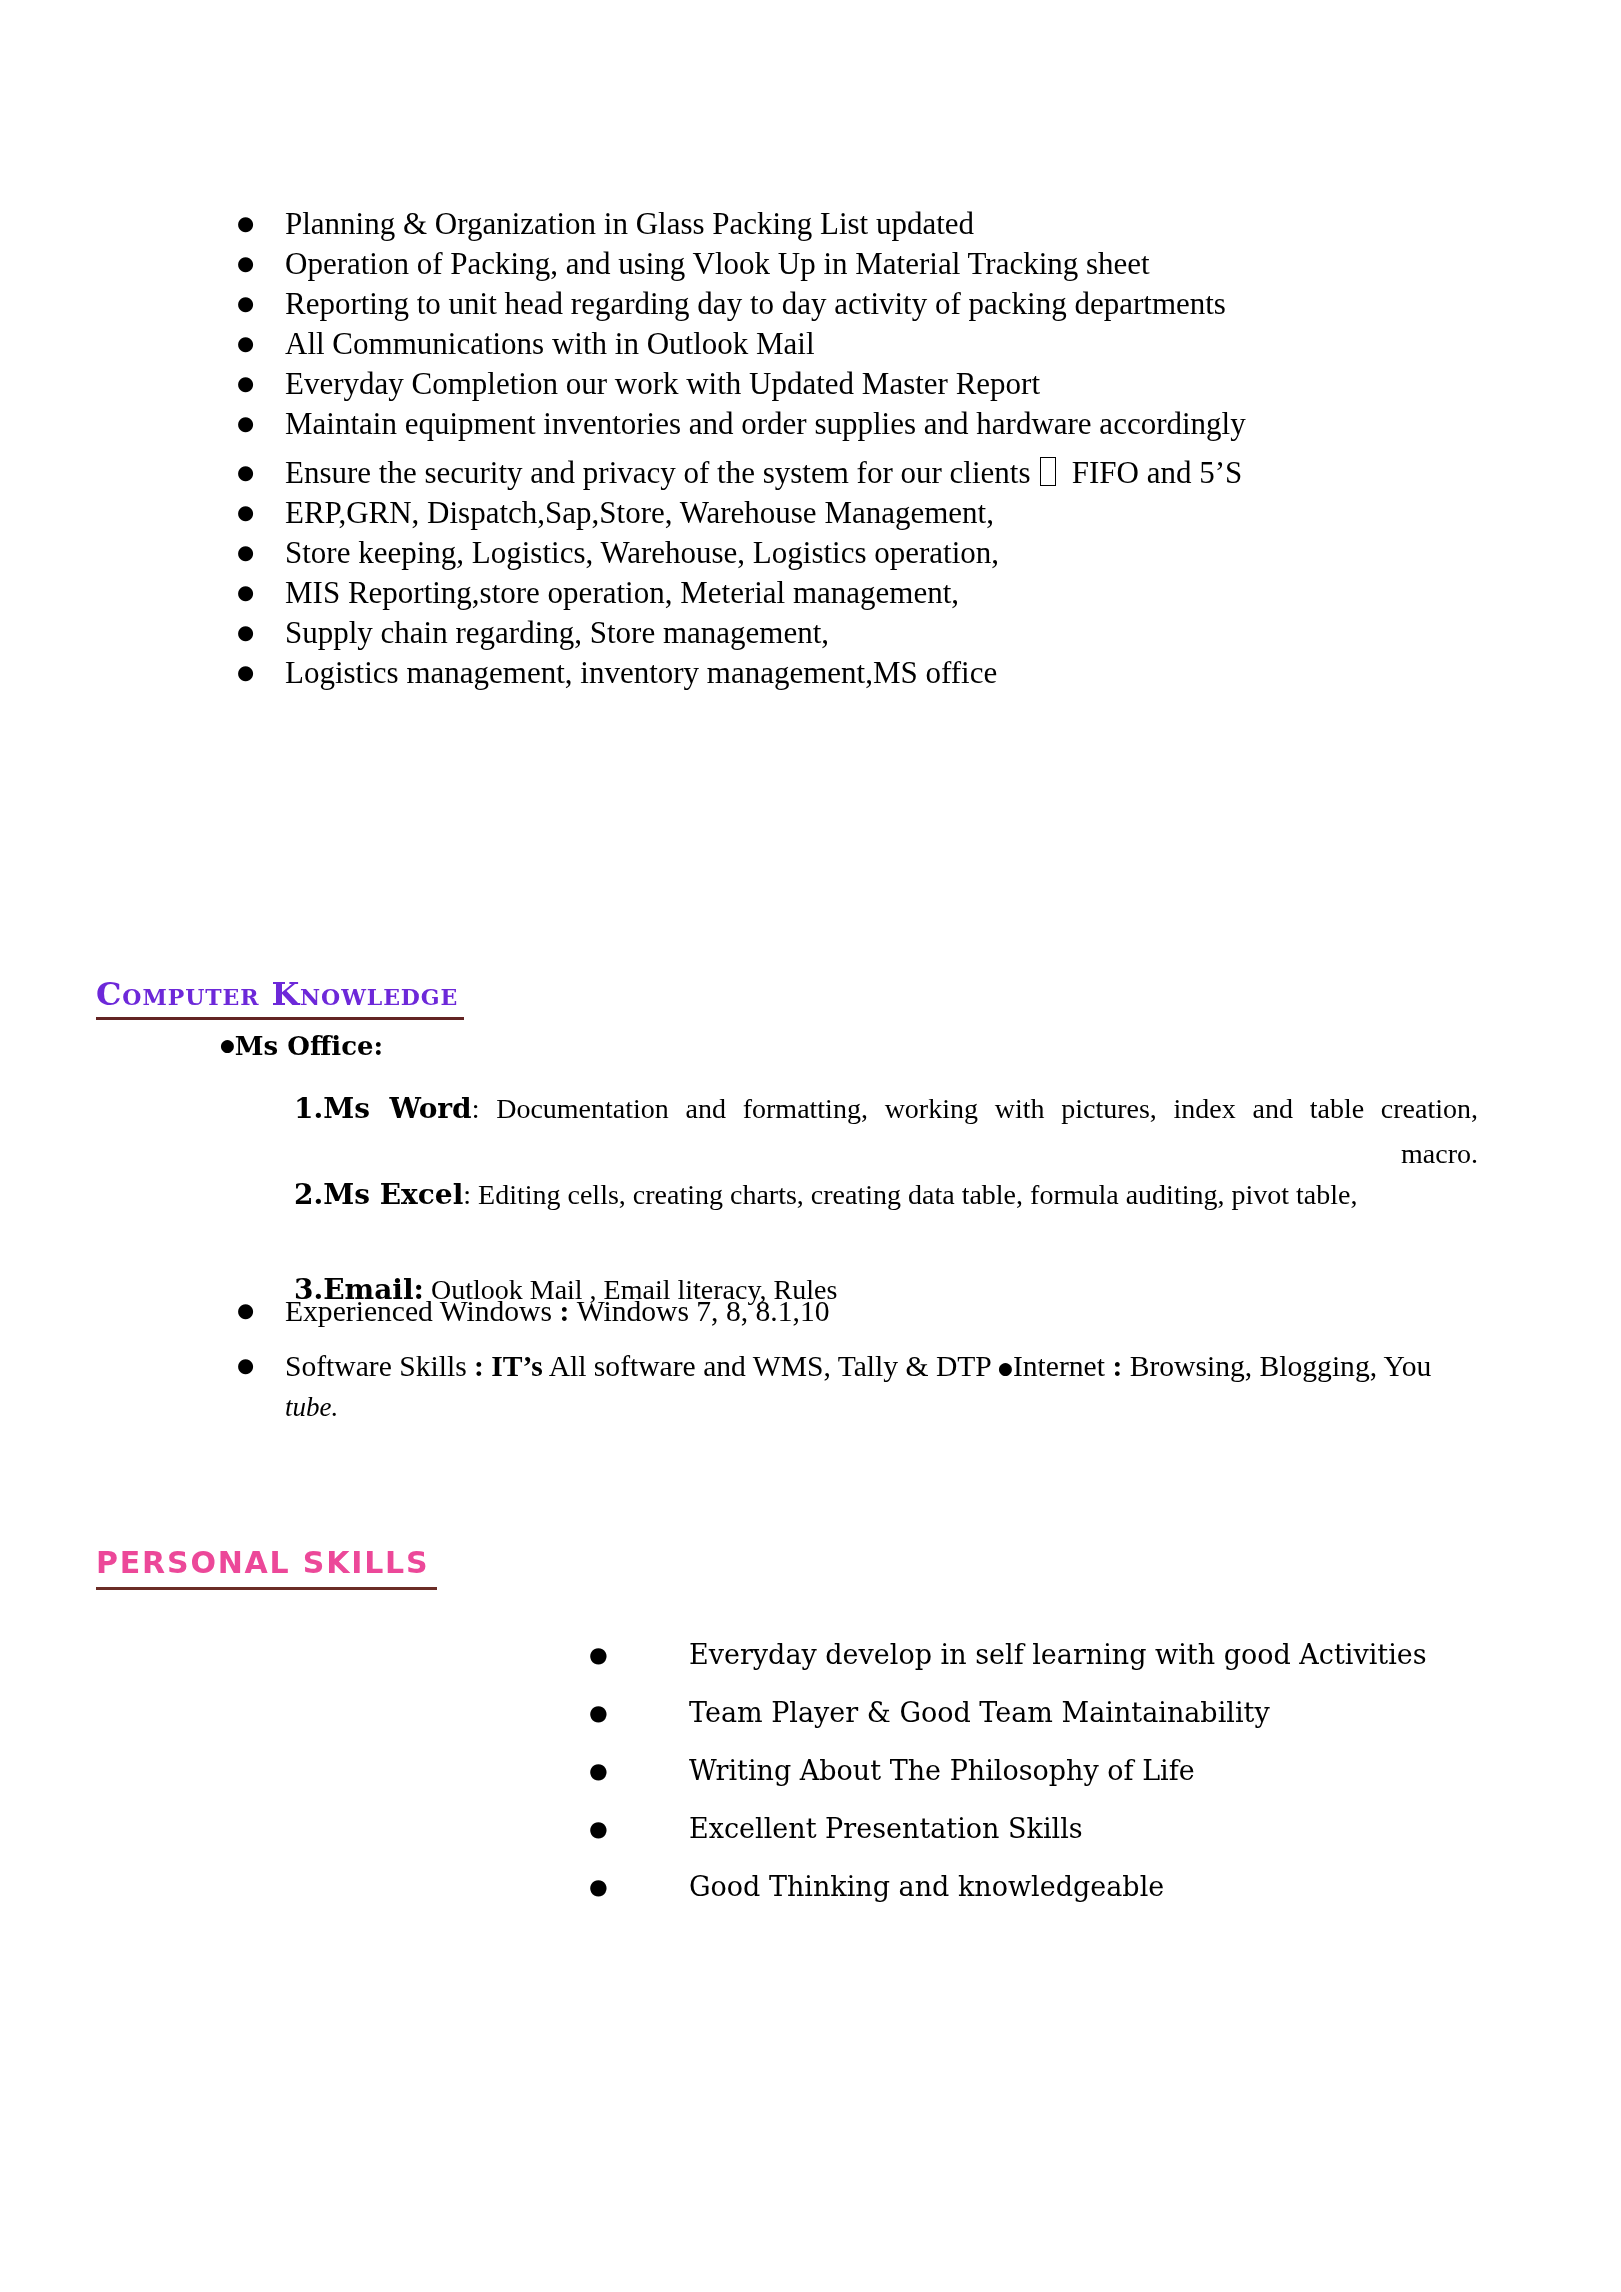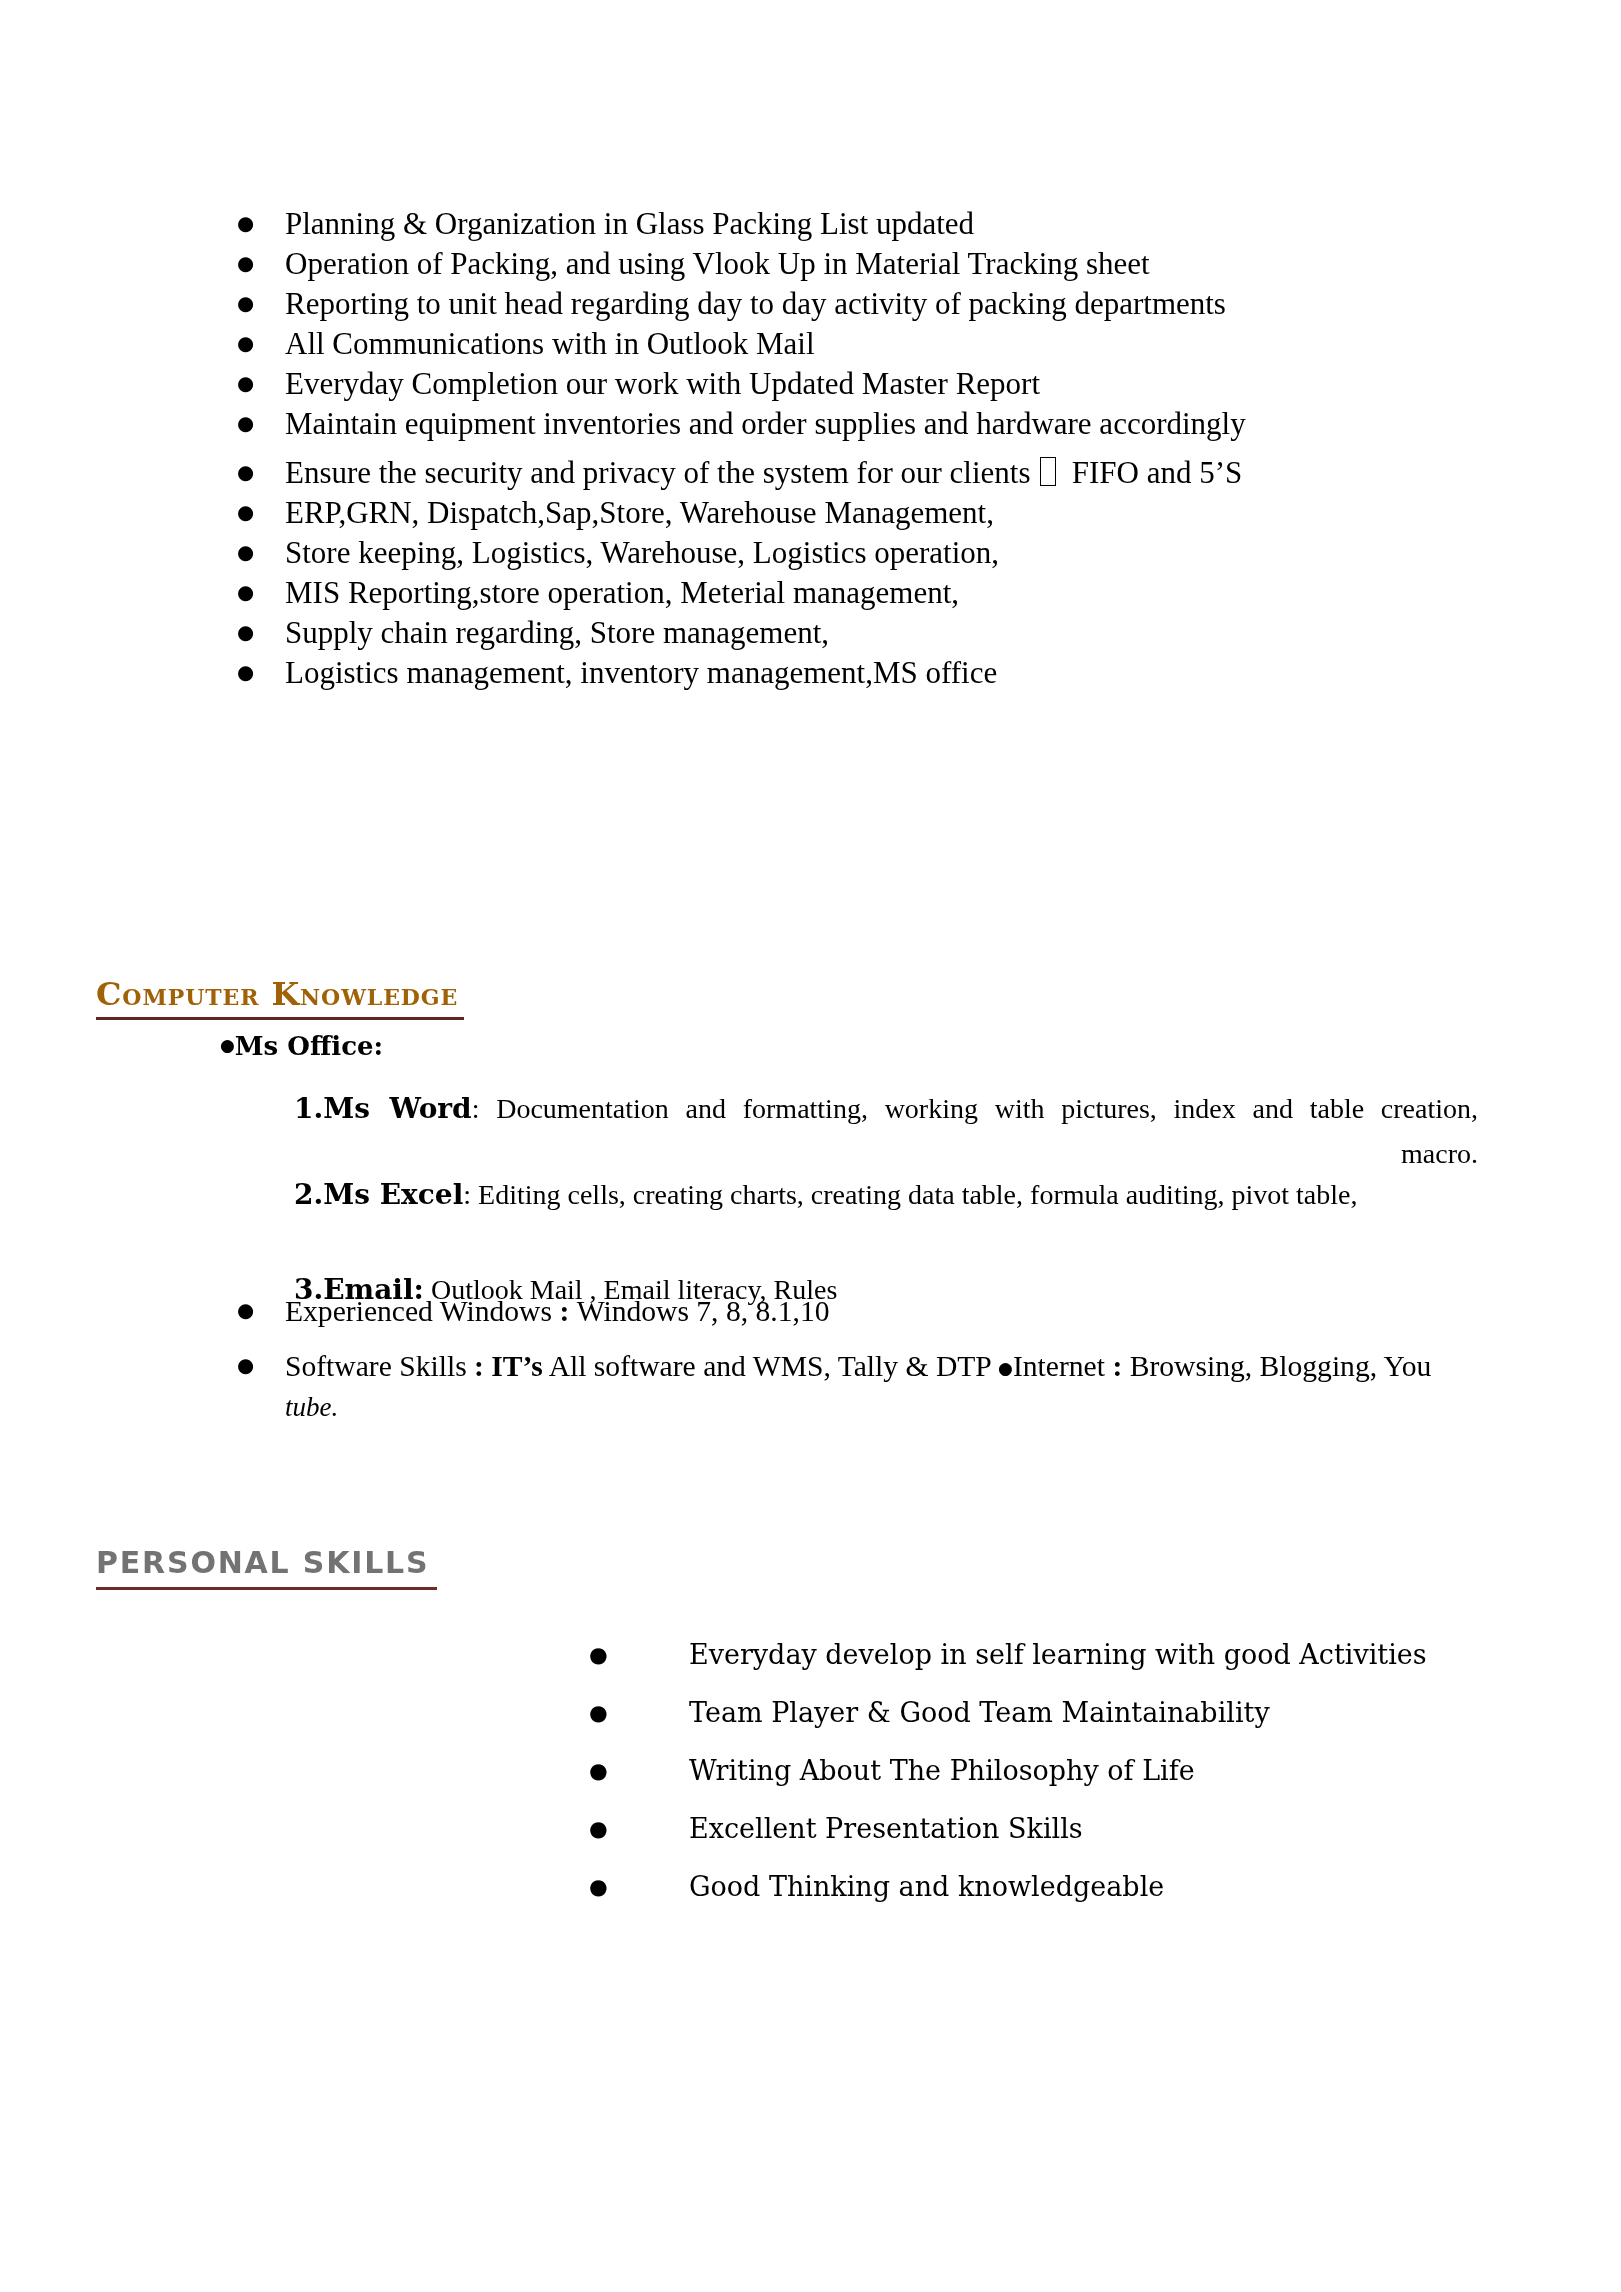--- a/index.html
+++ b/index.html
@@ -17,21 +17,21 @@
   .duty-list .bullet{flex:0 0 48px;font-family:"DejaVu Sans",sans-serif;font-size:19.7px;line-height:40px;}
   .duty-text{white-space:nowrap;}
   
   .tofu{display:inline-block;width:14.3px;height:27px;border:1.8px solid #000;
         margin:0 16px 0 9px;vertical-align:-2.7px;}
   
   .ck-heading{
     position:absolute;left:96px;top:976px;
     font-family:"DejaVu Serif",serif;font-weight:bold;font-variant:small-caps;
     font-size:32px;letter-spacing:0.9px;line-height:36px;
-    color:#a16207;border-bottom:3.6px solid #632423;padding:0 5.4px 4.5px 0;
+    color:#6d28d9;border-bottom:3.6px solid #632423;padding:0 5.4px 4.5px 0;
   }
   .ms-office{position:absolute;left:220px;top:1029px;
     font-family:"DejaVu Serif",serif;font-weight:bold;font-size:26px;line-height:32px;}
   .ms-office .mini-bullet{font-family:"DejaVu Sans",sans-serif;font-size:17px;vertical-align:3.6px;}
   .ck-item{position:absolute;left:294px;font-size:28px;line-height:45px;margin-top:24px;}
   .ck-label{font-family:"DejaVu Serif",serif;font-weight:bold;font-size:28px;}
   .word-item{top:1062px;width:1184px;}
   .word-line1{text-align:justify;text-align-last:justify;}
   .word-line2{text-align:right;}
   .excel-item{top:1150px;line-height:41px;}
@@ -44,21 +44,21 @@
   .software-row{top:1346px;}
   .software-body{white-space:nowrap;}
   .software-cont{font-size:27px;line-height:39px;font-style:italic;}
   .inline-bullet{font-family:"DejaVu Sans",sans-serif;font-size:17px;vertical-align:1.8px;}
   b.colon{font-weight:bold;}
   
   .ps-heading{
     position:absolute;left:96px;top:1545px;
     font-family:"DejaVu Sans",sans-serif;font-weight:bold;
     font-size:30px;letter-spacing:1.8px;line-height:36px;
-    color:#737373;border-bottom:3.6px solid #6B2D26;padding:0 7.2px 6.3px 0;
+    color:#ec4899;border-bottom:3.6px solid #6B2D26;padding:0 7.2px 6.3px 0;
   }
   .ps-list{position:absolute;left:589px;top:1634px;margin:0;padding:0;list-style:none;}
   .ps-list li{display:flex;font-family:"DejaVu Serif",serif;font-size:27px;line-height:41px;margin-bottom:17px;}
   .ps-list .bullet{flex:0 0 100px;font-family:"DejaVu Sans",sans-serif;font-size:21.5px;line-height:41px;}
 </style>
 </head>
 <body>
 
 <div class="page">
 

